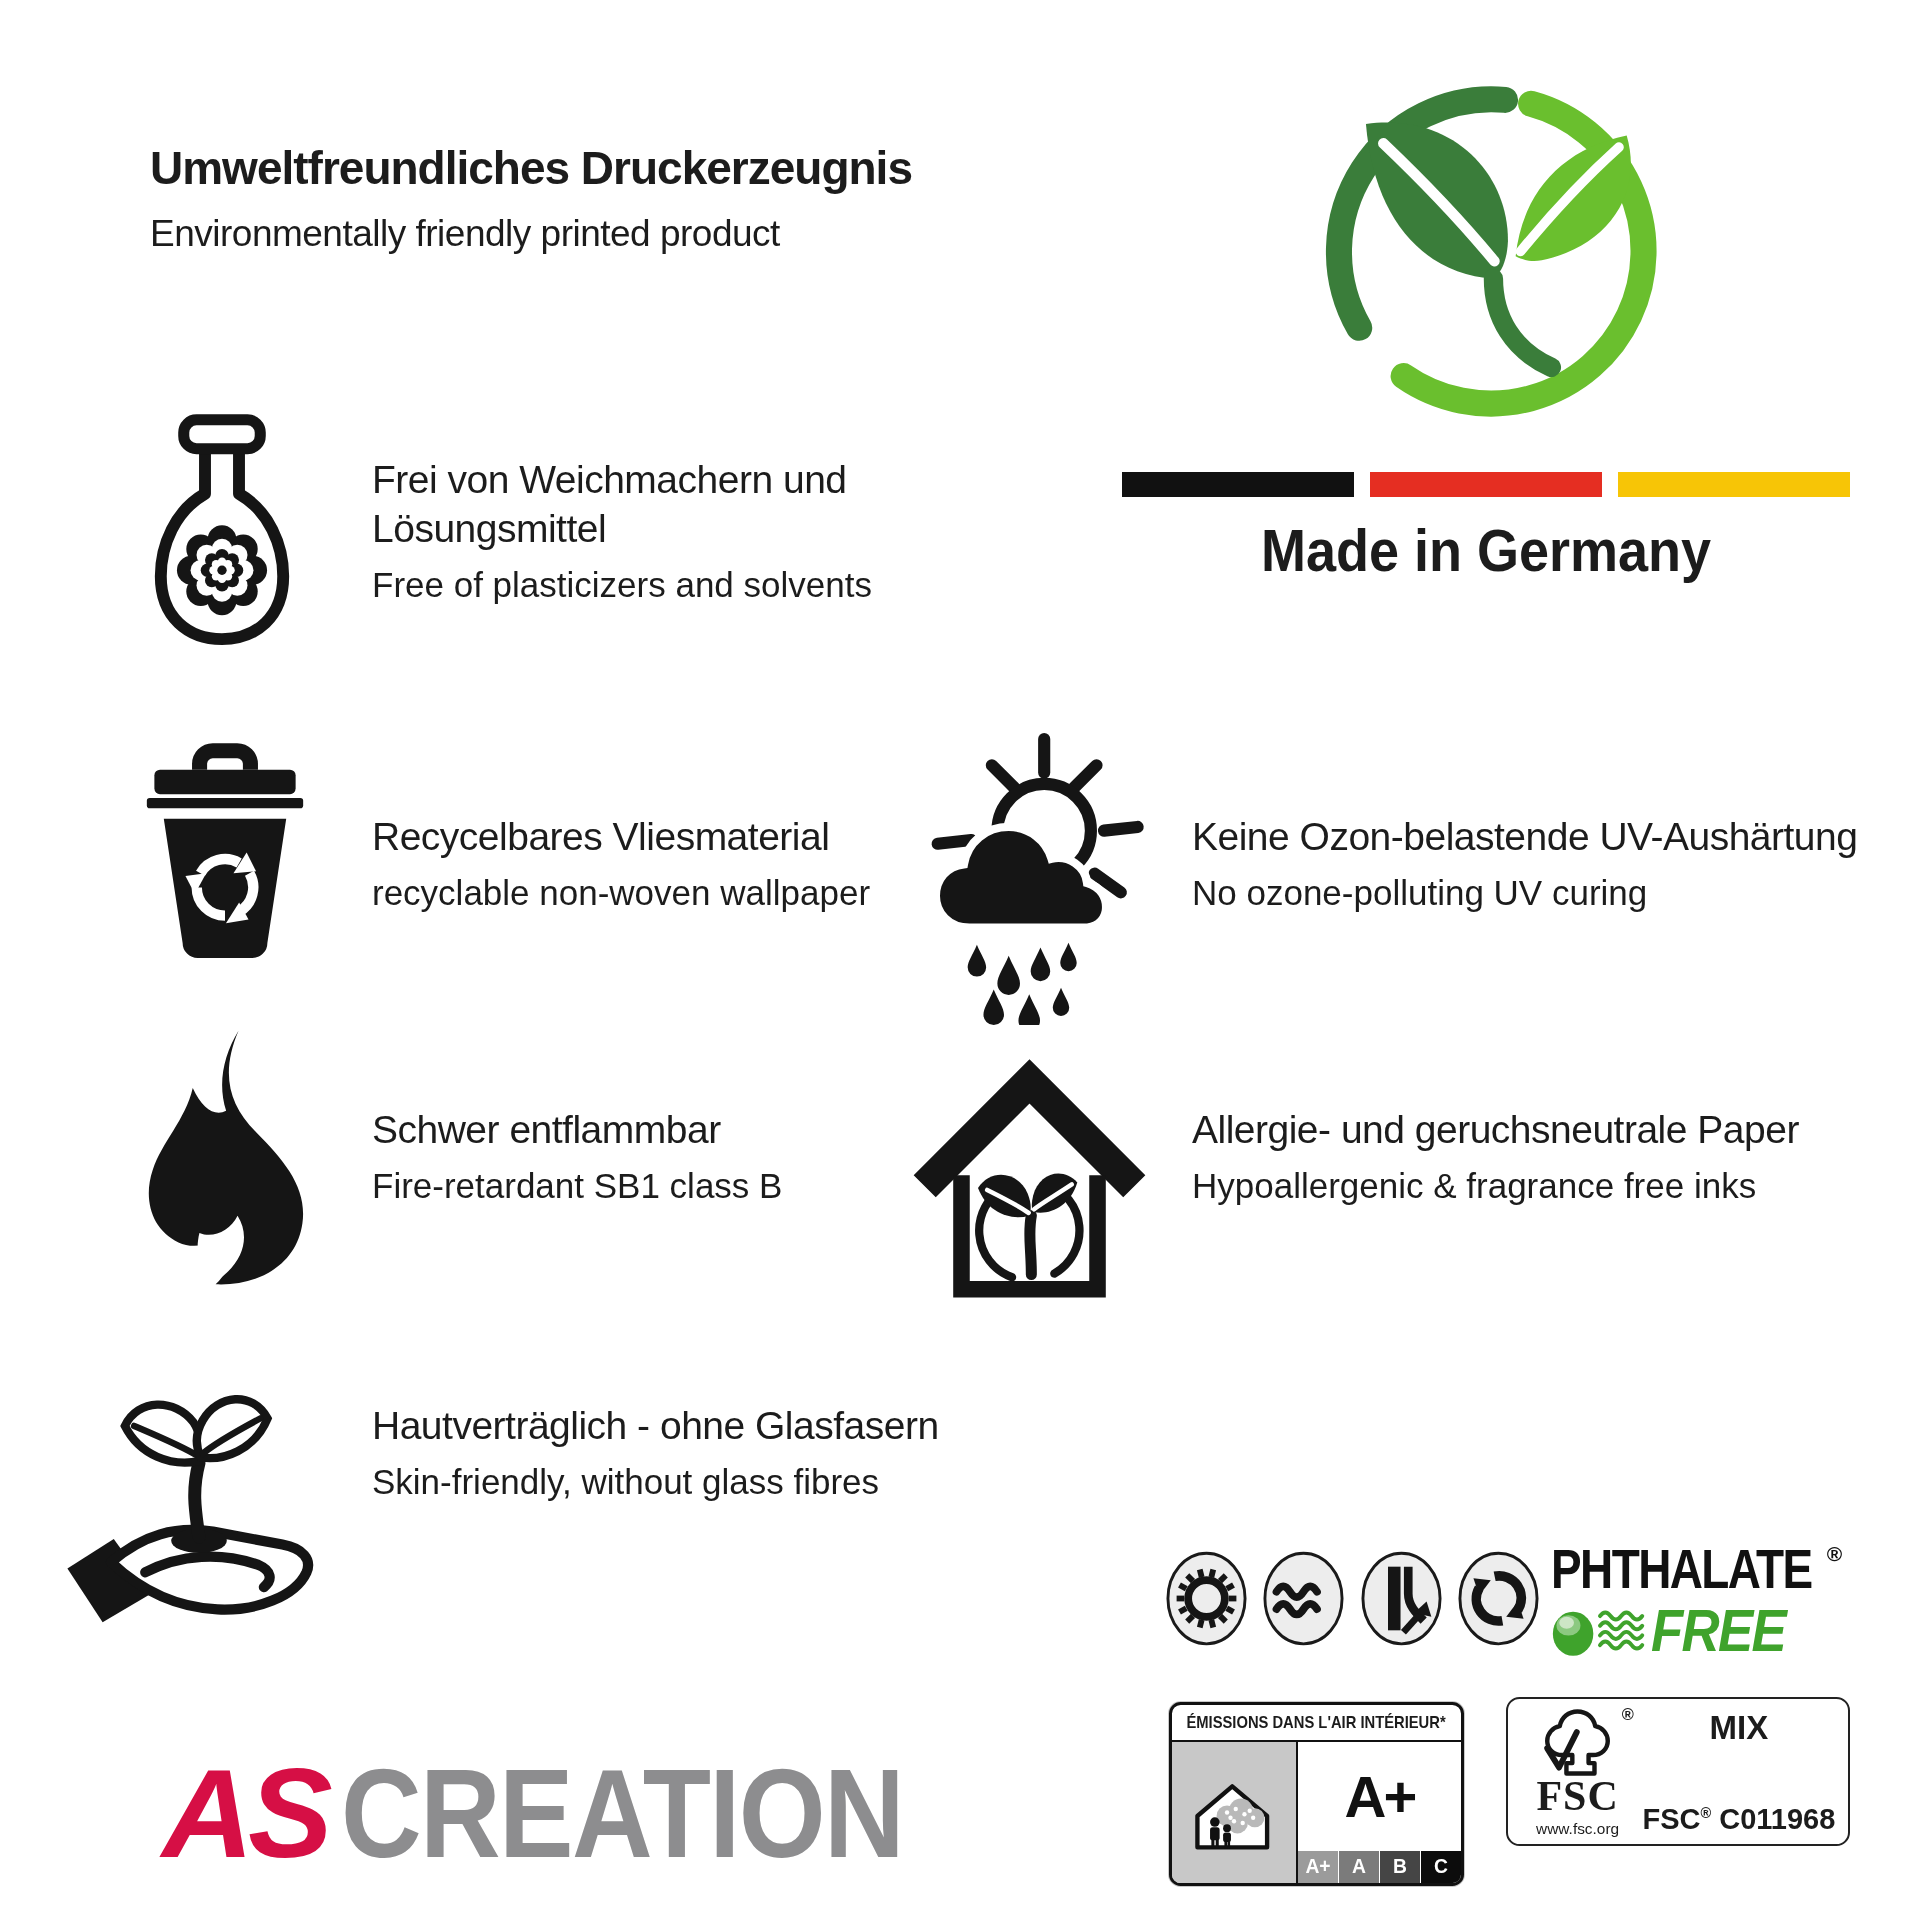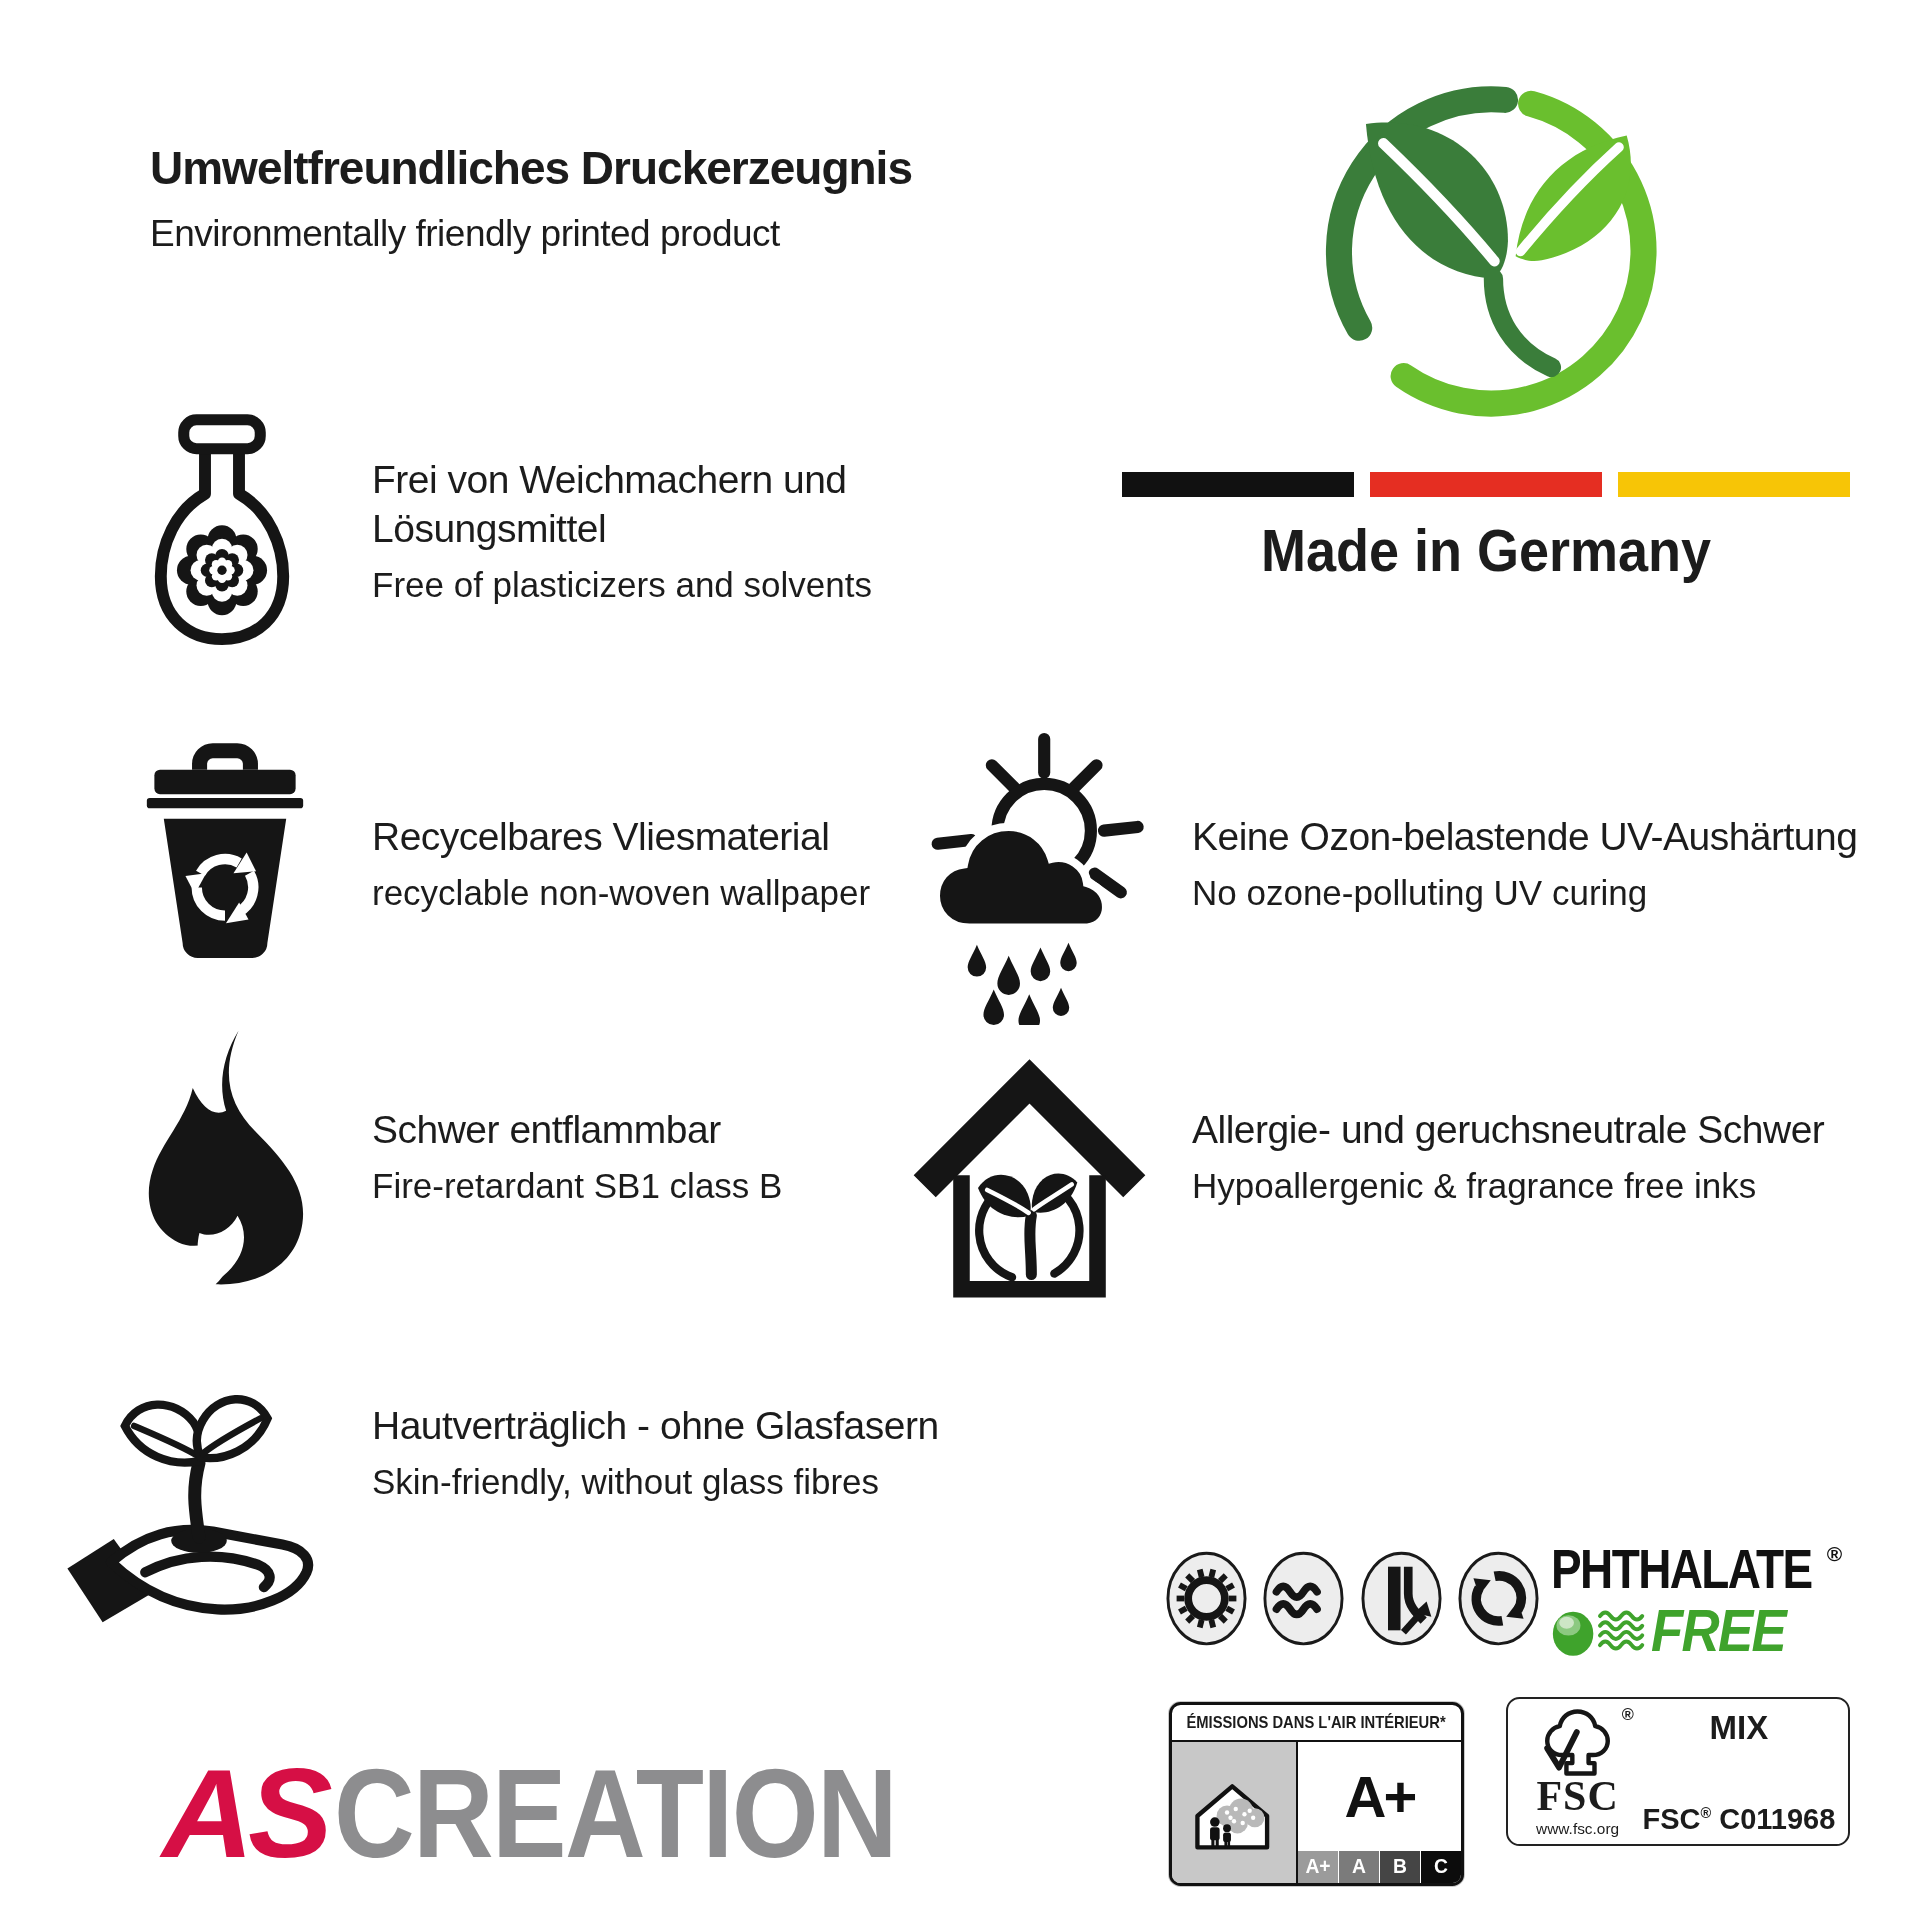--- a/index.html
+++ b/index.html
@@ -21,21 +21,21 @@
        transform:scaleX(.9);transform-origin:center;white-space:nowrap;}
 
   
   .f-text{display:flex;flex-direction:column;}
   .f-title{font-size:39px;font-weight:400;line-height:1.25;letter-spacing:-0.5px;}
   .f-sub{font-size:35px;font-weight:400;margin-top:11.6px;letter-spacing:0;}
   .w-left{width:637px;}
   .w-right{width:734px;}
 
   
-  .brand{display:flex;align-items:baseline;gap:7px;}
+  .brand{display:flex;align-items:baseline;gap:14px;}
   .brand-as{font-size:127px;font-weight:700;font-style:italic;color:#d60f45;
             letter-spacing:-5.8px;line-height:1;}
   .brand-creation{font-size:127px;font-weight:700;color:#8d8d8f;line-height:1;
             display:inline-block;transform:scaleX(.88);transform-origin:left;letter-spacing:-1.9px;}
 
   
   .picto-row{display:flex;gap:16.4px;align-items:center;}
 
   
   .phthalate{display:flex;flex-direction:column;line-height:1;}
@@ -238,21 +238,21 @@
     <path d="M56,136 V260 H204 V136" fill="none" stroke="#151515" stroke-width="18"></path>
     <path d="M103,149 A54,54 0 0 0 111,247" fill="none" stroke="#151515" stroke-width="9" stroke-linecap="round"></path>
     <path d="M157,243 A54,54 0 0 0 148,145" fill="none" stroke="#151515" stroke-width="9" stroke-linecap="round"></path>
     <path d="M132,244 C132,214 128,200 132,180" fill="none" stroke="#151515" stroke-width="12" stroke-linecap="round"></path>
     <path d="M130,180 C108,186 84,176 74,150 C88,128 118,132 128,156 C132,166 132,174 130,180 Z" fill="#151515"></path>
     <path d="M84,152 C104,162 120,170 129,177" fill="none" stroke="#fff" stroke-width="5" stroke-linecap="round"></path>
     <path d="M134,176 C152,180 174,170 182,144 C166,126 140,134 134,158 C132,166 132,172 134,176 Z" fill="#151515"></path>
     <path d="M176,146 C158,158 144,166 135,173" fill="none" stroke="#fff" stroke-width="5" stroke-linecap="round"></path>
   </svg>
   <div class="abs f-text w-right" style="left:1192px;top:1106px;">
-    <div class="f-title">Allergie- und geruchsneutrale Schwer</div>
+    <div class="f-title">Allergie- und geruchsneutrale Paper</div>
     <div class="f-sub">Hypoallergenic &amp; fragrance free inks</div>
   </div>
 
   <div class="abs brand" style="left:162px;top:1750px;">
     <span class="brand-as">AS</span>
     <span class="brand-creation">CREATION</span>
   </div>
 
   <div class="abs picto-row" style="left:1166px;top:1551px;">
     <svg width="81" height="95" viewBox="0 0 84 98">

